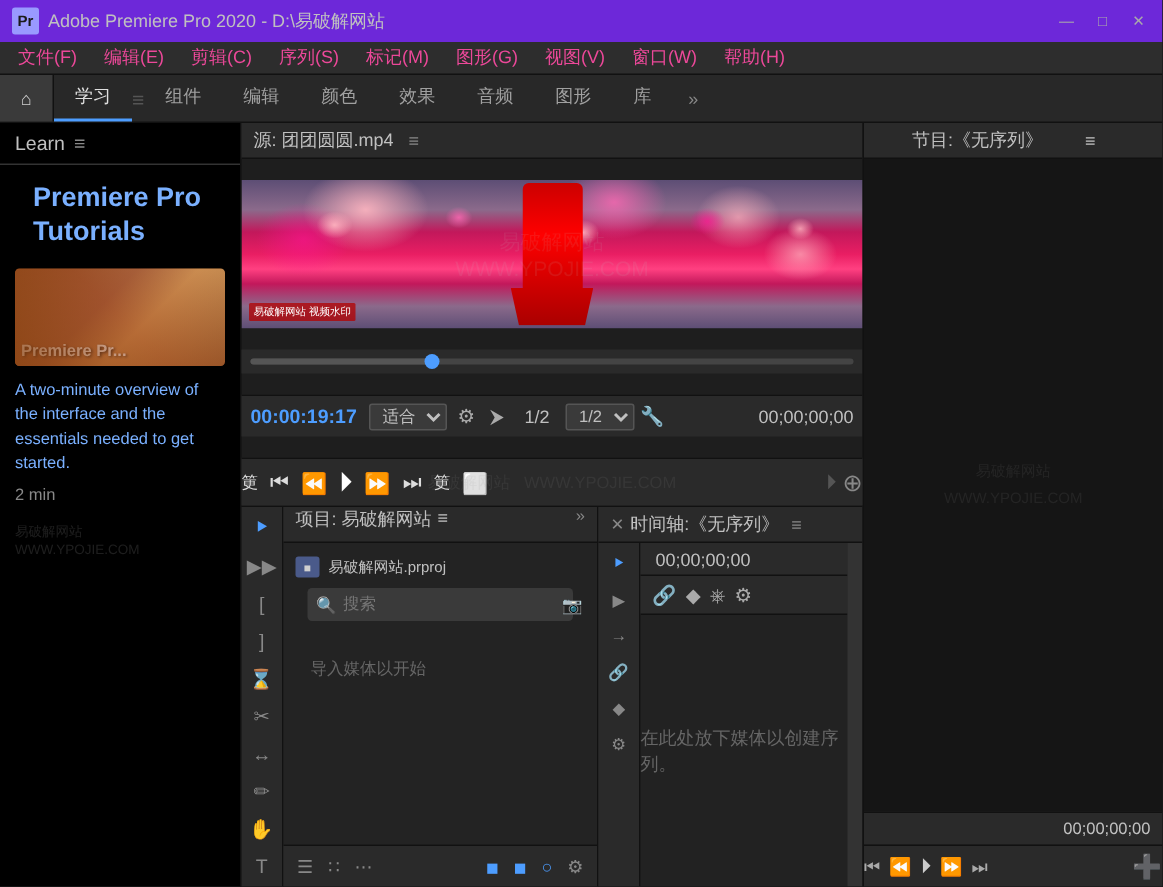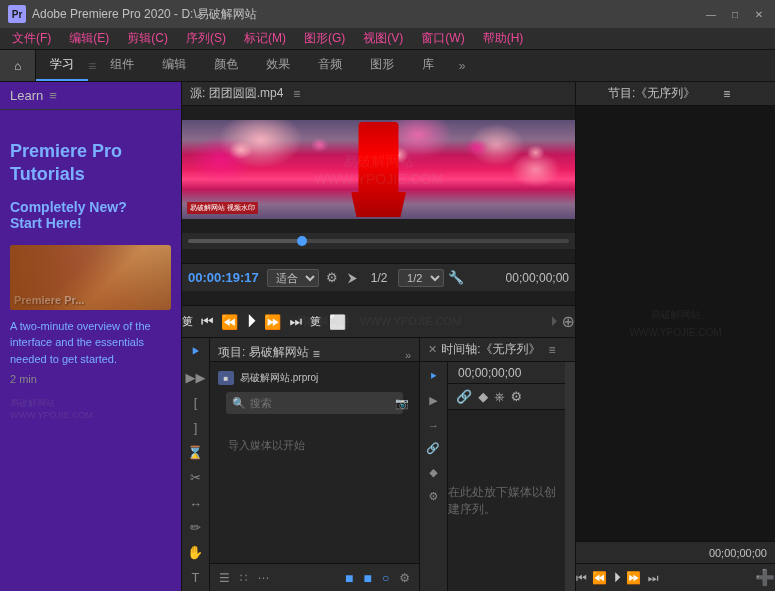--- a/index.html
+++ b/index.html
@@ -1,19 +1,19 @@
 <!DOCTYPE html>
 <html><head>
   <meta charset="utf-8">
   <style>
     * { box-sizing: border-box; margin: 0; padding: 0; }
     body { font-family: 'Segoe UI', Arial, sans-serif; background: #1a1a1a; color: #d0d0d0; font-size: 12px; width: 775px; height: 591px; overflow: hidden; }
 
     
-    #title-bar { background: #404040; height: 28px; display: flex; align-items: center; padding: 0 8px; justify-content: space-between; }
+    #title-bar { background: #6d28d9; height: 28px; display: flex; align-items: center; padding: 0 8px; justify-content: space-between; }
     #title-bar .left { display: flex; align-items: center; gap: 6px; }
     #title-bar .logo { width: 18px; height: 18px; background: #9999ff; border-radius: 2px; display: flex; align-items: center; justify-content: center; font-size: 10px; font-weight: bold; color: #1a1a1a; }
     #title-bar .title { font-size: 12px; color: #c0c0c0; }
     #title-bar .controls { display: flex; gap: 8px; align-items: center; }
     #title-bar .ctrl-btn { width: 16px; height: 16px; display: flex; align-items: center; justify-content: center; font-size: 10px; color: #aaa; cursor: pointer; }
 
     
     #menu-bar { background: #2d2d2d; height: 22px; display: flex; align-items: center; padding: 0 4px; gap: 2px; border-bottom: 1px solid #111; }
     .menu-item { padding: 2px 8px; color: #ec4899; font-size: 12px; cursor: pointer; border-radius: 2px; }
 
@@ -22,26 +22,26 @@
     .home-btn { width: 36px; display: flex; align-items: center; justify-content: center; background: #3a3a3a; border-right: 1px solid #111; cursor: pointer; }
     .ws-tabs { display: flex; align-items: stretch; }
     .ws-tab { padding: 0 14px; display: flex; align-items: center; color: #a0a0a0; font-size: 12px; cursor: pointer; border-bottom: 2px solid transparent; }
     .ws-tab.active { color: #e0e0e0; border-bottom: 2px solid #4d9dff; }
     .ws-tab-more { width: 28px; display: flex; align-items: center; justify-content: center; color: #888; cursor: pointer; }
 
     
     #main { display: flex; height: calc(591px - 28px - 22px - 32px); }
 
     
-    #learn-panel { width: 182px; background: #4c1d95; border-right: 1px solid #111; display: flex; flex-direction: column; overflow: hidden; gap: 20px; }
+    #learn-panel { width: 161px; background: #000000; border-right: 1px solid #111; display: flex; flex-direction: column; overflow: hidden; }
     #learn-header { padding: 6px 10px; display: flex; align-items: center; gap: 6px; border-bottom: 1px solid #333; }
     #learn-header span { color: #c0c0c0; font-size: 13px; }
     #learn-header .hamburger { color: #888; font-size: 13px; cursor: pointer; }
     #learn-content { padding: 10px; overflow-y: auto; flex: 1; }
-    .learn-title { color: #7ab0ff; font-size: 18px; font-weight: bold; line-height: 1.3; margin-bottom: 12px; }
+    .learn-title { color: #7ab0ff; font-size: 18px; font-weight: bold; line-height: 1.3; margin-bottom: 12px; margin-left: 12px; }
     .learn-subtitle { color: #7ab0ff; font-size: 14px; font-weight: bold; margin-bottom: 14px; }
     .learn-thumbnail { width: 100%; height: 65px; background: linear-gradient(135deg, #8B4513 0%, #a0522d 40%, #cd853f 60%, #8B4513 100%); border-radius: 3px; margin-bottom: 8px; display: flex; align-items: flex-end; padding: 4px; position: relative; overflow: hidden; }
     .learn-thumbnail .thumb-label { color: #fff; font-size: 11px; font-weight: bold; text-shadow: 1px 1px 2px #000; }
     .learn-thumb-overlay { position: absolute; top: 0; left: 0; right: 0; bottom: 0; background: linear-gradient(45deg, rgba(139,69,19,0.8) 0%, rgba(160,82,45,0.5) 50%, rgba(210,180,140,0.3) 100%); }
     .learn-desc { color: #7ab0ff; font-size: 11px; line-height: 1.5; margin-bottom: 6px; }
     .learn-duration { color: #888; font-size: 11px; }
 
     
     #center-area { flex: 1; display: flex; flex-direction: column; }
 
@@ -63,21 +63,21 @@
     .timeline-progress { width: 30%; height: 100%; background: #555; border-radius: 2px; }
     .timeline-handle { width: 10px; height: 10px; background: #4d9dff; border-radius: 50%; position: absolute; left: 30%; top: -3px; transform: translateX(-50%); }
     #playback-controls { height: 32px; background: #2a2a2a; display: flex; align-items: center; justify-content: center; gap: 8px; border-top: 1px solid #111; }
     .play-btn { color: #ddd; font-size: 14px; cursor: pointer; }
     .play-btn.main { font-size: 18px; color: #fff; }
     .watermark-center { color: rgba(150,150,150,0.12); font-size: 11px; position: absolute; left: 50%; transform: translateX(-50%); white-space: nowrap; }
 
     
     #bottom-center { flex: 1; display: flex; }
     #project-panel { width: 210px; background: #232323; border-right: 1px solid #111; display: flex; flex-direction: column; }
-    #project-header { height: 24px; background: #2a2a2a; display: flex; align-items: flex-end; padding: 0 8px; gap: 4px; border-bottom: 1px solid #111; }
+    #project-header { height: 24px; background: #2a2a2a; display: flex; align-items: flex-start; padding: 0 8px; gap: 4px; border-bottom: 1px solid #111; }
     #project-header span { color: #c0c0c0; font-size: 12px; }
     #project-header .panel-more { color: #888; font-size: 11px; cursor: pointer; margin-left: auto; }
     #project-content { flex: 1; padding: 6px 8px; }
     .project-file { display: flex; align-items: center; gap: 6px; padding: 3px 0; }
     .project-icon { width: 16px; height: 14px; background: #555; border-radius: 2px; display: flex; align-items: center; justify-content: center; font-size: 8px; }
     .project-name { color: #c0c0c0; font-size: 10px; }
     #search-bar { height: 22px; margin: 4px 8px; display: flex; align-items: center; gap: 4px; background: #3a3a3a; border-radius: 3px; padding: 0 6px; }
     #search-bar input { background: transparent; border: none; color: #c0c0c0; font-size: 11px; flex: 1; outline: none; }
     .search-icon { color: #888; font-size: 11px; }
     .project-empty { color: #666; font-size: 11px; padding: 20px 10px; }
@@ -190,21 +190,20 @@
   <div id="learn-panel">
     <div id="learn-header">
       <span>Learn</span>
       <span class="hamburger">≡</span>
     </div>
     <div id="learn-content">
       <div class="learn-title">
         <span>Premiere Pro</span><br>
         <span>Tutorials</span>
       </div>
-      <div class="learn-subtitle">Completely New?<br>Start Here!</div>
       <div class="learn-thumbnail">
         <div class="learn-thumb-overlay"></div>
         <span class="thumb-label">Premiere Pr...</span>
       </div>
       <div class="learn-desc">A two-minute overview of the interface and the essentials needed to get started.</div>
       <div class="learn-duration">2 min</div>
       <div style="margin-top:12px;color:rgba(150,150,150,0.2);font-size:9px;">易破解网站<br>WWW.YPOJIE.COM</div>
     </div>
   </div>
 

